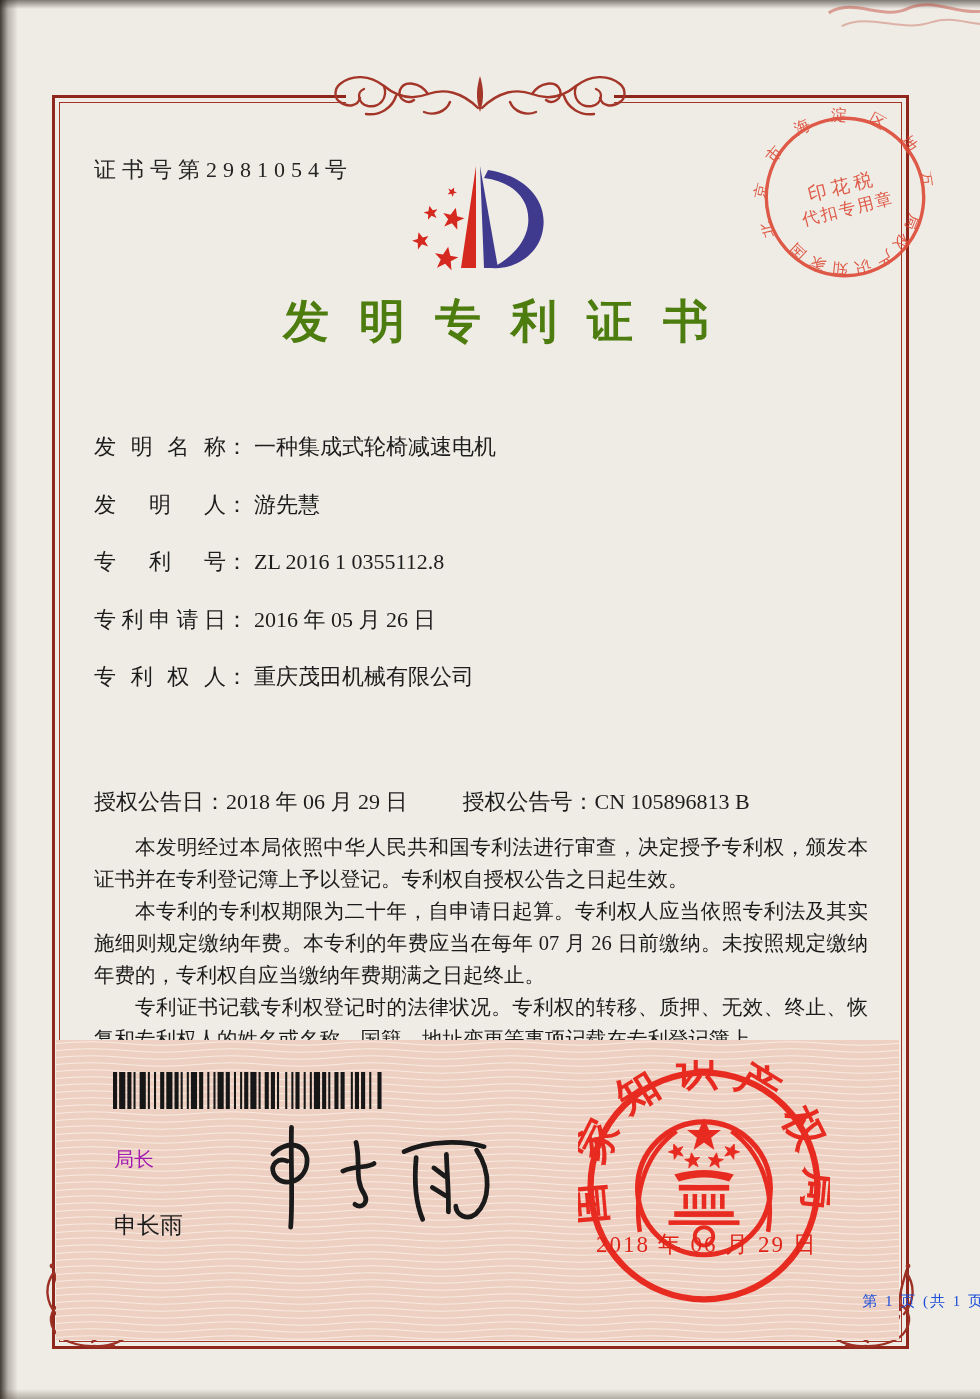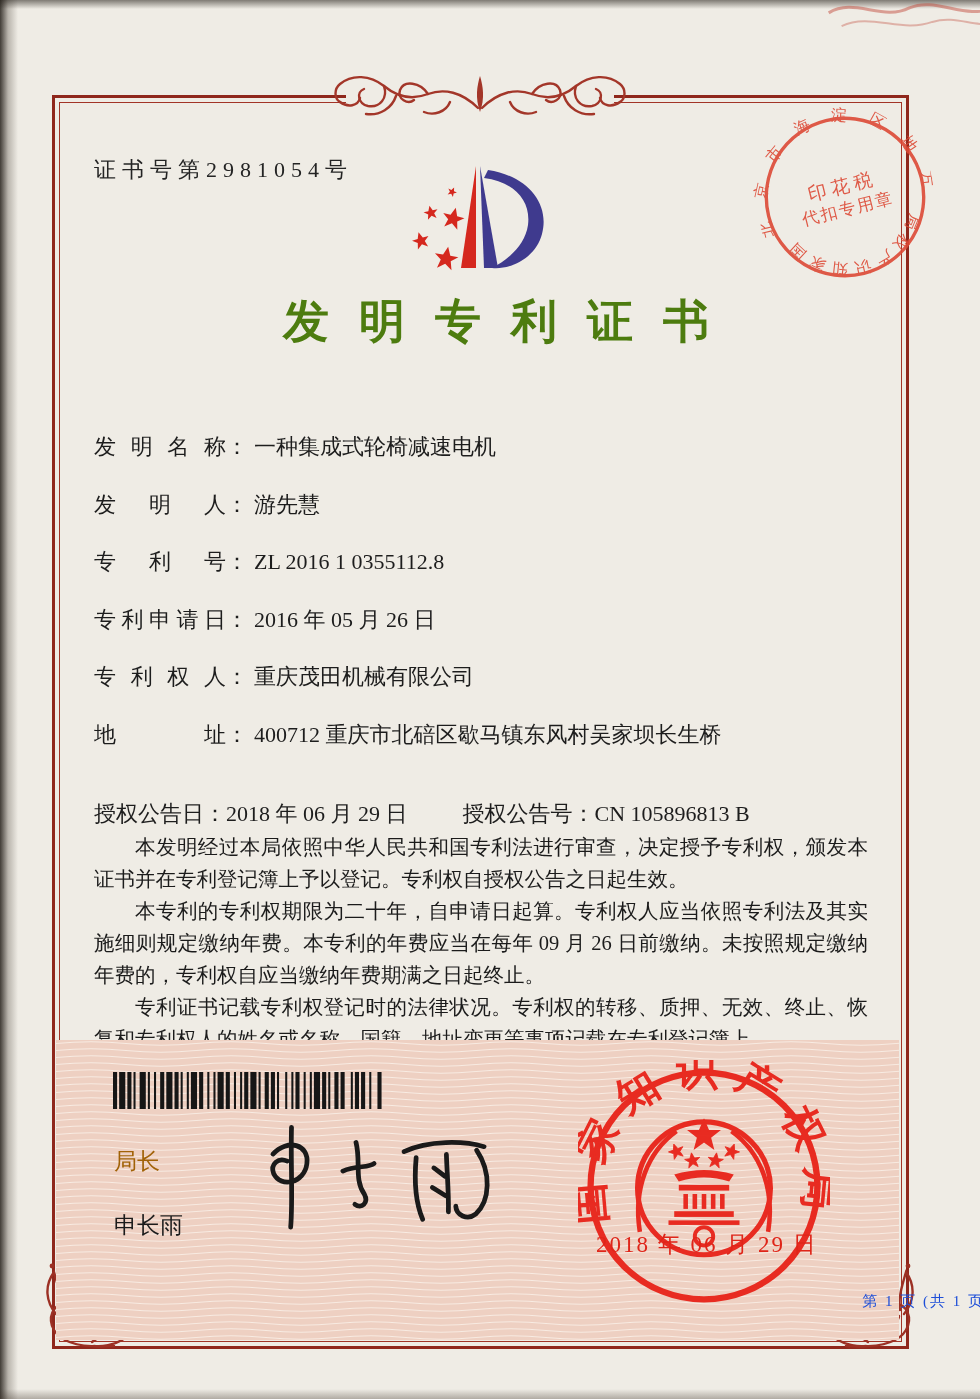--- a/index.html
+++ b/index.html
@@ -32,30 +32,30 @@
   .logo{position:absolute;left:388px;top:156px;width:186px;height:124px;}
   .title{position:absolute;left:0;top:291px;width:100%;text-align:center;
     font-size:46px;font-weight:700;letter-spacing:30px;text-indent:30px;color:#4d7c0f;}
   
   .fields{position:absolute;left:94px;top:432px;width:790px;font-size:22px;}
   .field-row{height:57.5px;line-height:30px;white-space:nowrap;}
   .lbl{display:inline-block;width:132px;text-align:justify;text-align-last:justify;vertical-align:top;}
   .colon{display:inline-block;margin-right:6px;}
   .grant-row{position:absolute;left:94px;top:787px;font-size:22px;white-space:nowrap;}
   .grant-left{display:inline-block;width:363px;}
-  .glbl{display:inline-block;margin-top:12px;}
+  .glbl{display:inline-block;}
   
   .paragraphs{position:absolute;left:94px;top:831px;width:774px;font-size:20.5px;
     line-height:32px;text-align:justify;color:#1b1b1b;}
   .paragraphs p{margin:0;text-indent:2em;}
   
   .pink-band{position:absolute;left:56px;top:1040px;width:843px;height:300px;}
   
   .barcode{position:absolute;left:113px;top:1072px;width:302px;height:37px;}
-  .signer-title{position:absolute;left:114px;top:1146px;font-size:23px;color:#a16207;font-family:Liberation Mono, monospace;}
+  .signer-title{position:absolute;left:114px;top:1146px;font-size:20px;color:#a21caf;font-family:Liberation Mono, monospace;}
   .signer-name{position:absolute;left:114px;top:1190px;font-size:23px;color:#1c1c1c;margin-top:20px;}
   .signature{position:absolute;left:252px;top:1112px;width:260px;height:122px;transform:rotate(-2deg);}
   .seal{position:absolute;left:578px;top:1060px;width:252px;height:252px;opacity:.96;}
   .seal-date{position:absolute;left:596px;top:1229px;font-size:23px;letter-spacing:2px;color:#df2519;}
   .footer{position:absolute;left:0;top:1292px;width:100%;text-align:right;font-size:15px;
     letter-spacing:2px;color:#1d4ed8;}
   svg text{font-family:"Liberation Serif","DejaVu Serif",serif;}
 </style>
 </head>
 <body>
@@ -160,37 +160,34 @@
     </div>
     <div class="field-row">
       <span class="lbl">专利号</span><span class="colon">：</span><span class="val">ZL 2016 1 0355112.8</span>
     </div>
     <div class="field-row">
       <span class="lbl">专利申请日</span><span class="colon">：</span><span class="val">2016 年 05 月 26 日</span>
     </div>
     <div class="field-row">
       <span class="lbl">专利权人</span><span class="colon">：</span><span class="val">重庆茂田机械有限公司</span>
     </div>
-    <div class="field-row">
-      <span class="lbl">地址</span><span class="colon">：</span><span class="val">400712 重庆市北碚区歇马镇东风村吴家坝长生桥</span>
-    </div>
   </div>
 
   <div class="grant-row">
     <span class="grant-left">
       <span class="glbl">授权公告日</span><span>：</span><span>2018 年 06 月 29 日</span>
     </span>
     <span>
       <span class="glbl">授权公告号</span><span>：</span><span>CN 105896813 B</span>
     </span>
   </div>
 
   <div class="paragraphs">
     <p>本发明经过本局依照中华人民共和国专利法进行审查，决定授予专利权，颁发本证书并在专利登记簿上予以登记。专利权自授权公告之日起生效。</p>
-    <p>本专利的专利权期限为二十年，自申请日起算。专利权人应当依照专利法及其实施细则规定缴纳年费。本专利的年费应当在每年 09 月 26 日前缴纳。未按照规定缴纳年费的，专利权自应当缴纳年费期满之日起终止。</p>
+    <p>本专利的专利权期限为二十年，自申请日起算。专利权人应当依照专利法及其实施细则规定缴纳年费。本专利的年费应当在每年 07 月 26 日前缴纳。未按照规定缴纳年费的，专利权自应当缴纳年费期满之日起终止。</p>
     <p>专利证书记载专利权登记时的法律状况。专利权的转移、质押、无效、终止、恢复和专利权人的姓名或名称、国籍、地址变更等事项记载在专利登记簿上。</p>
   </div>
 
   <svg class="pink-band" preserveAspectRatio="none" viewBox="0 0 843 300">
     <defs>
       <pattern id="waves" x="0" y="0" width="140" height="7" patternUnits="userSpaceOnUse">
         <rect width="140" height="7" fill="#eed0c2"></rect>
         <path d="M0,3.5 Q35,0 70,3.5 T140,3.5" fill="none" stroke="#f8ebe2" stroke-width="1.1"></path>
       </pattern>
     </defs>

